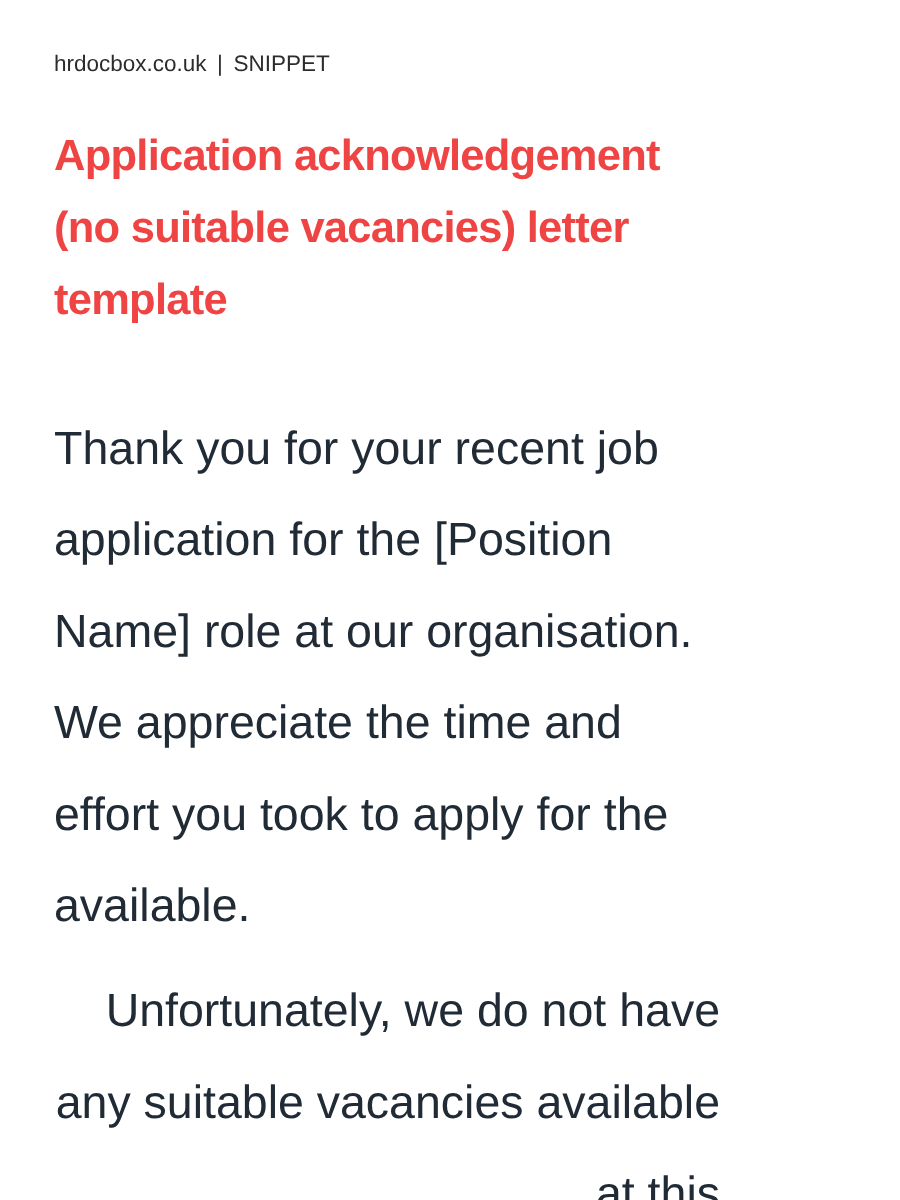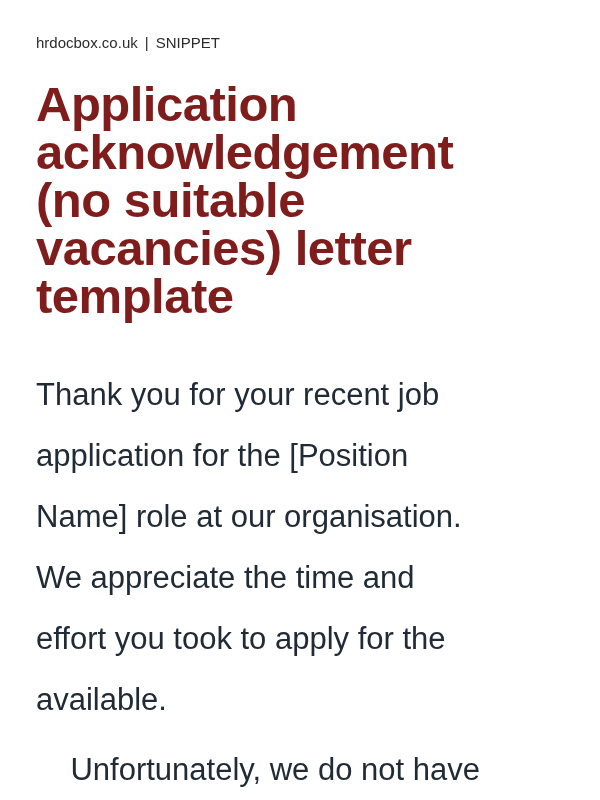--- a/index.html
+++ b/index.html
@@ -26,25 +26,25 @@
     color: #2c2c2c;
     white-space: nowrap;
   }
   .site-header .sep {
     margin: 0 7px;
     color: #2c2c2c;
   }
   .doc-title {
     margin: 28px 0 0 0;
     max-width: 530px;
-    font-size: 49px;
+    font-size: 29px;
     line-height: 48px;
     font-weight: 700;
     letter-spacing: -0.5px;
-    color: #7f1d1d;
+    color: #ef4444;
   }
   .doc-body {
     margin-top: 44px;
   }
   .doc-body p {
     margin: 0;
     max-width: 530px;
     font-size: 31px;
     line-height: 61px;
     font-weight: 400;

